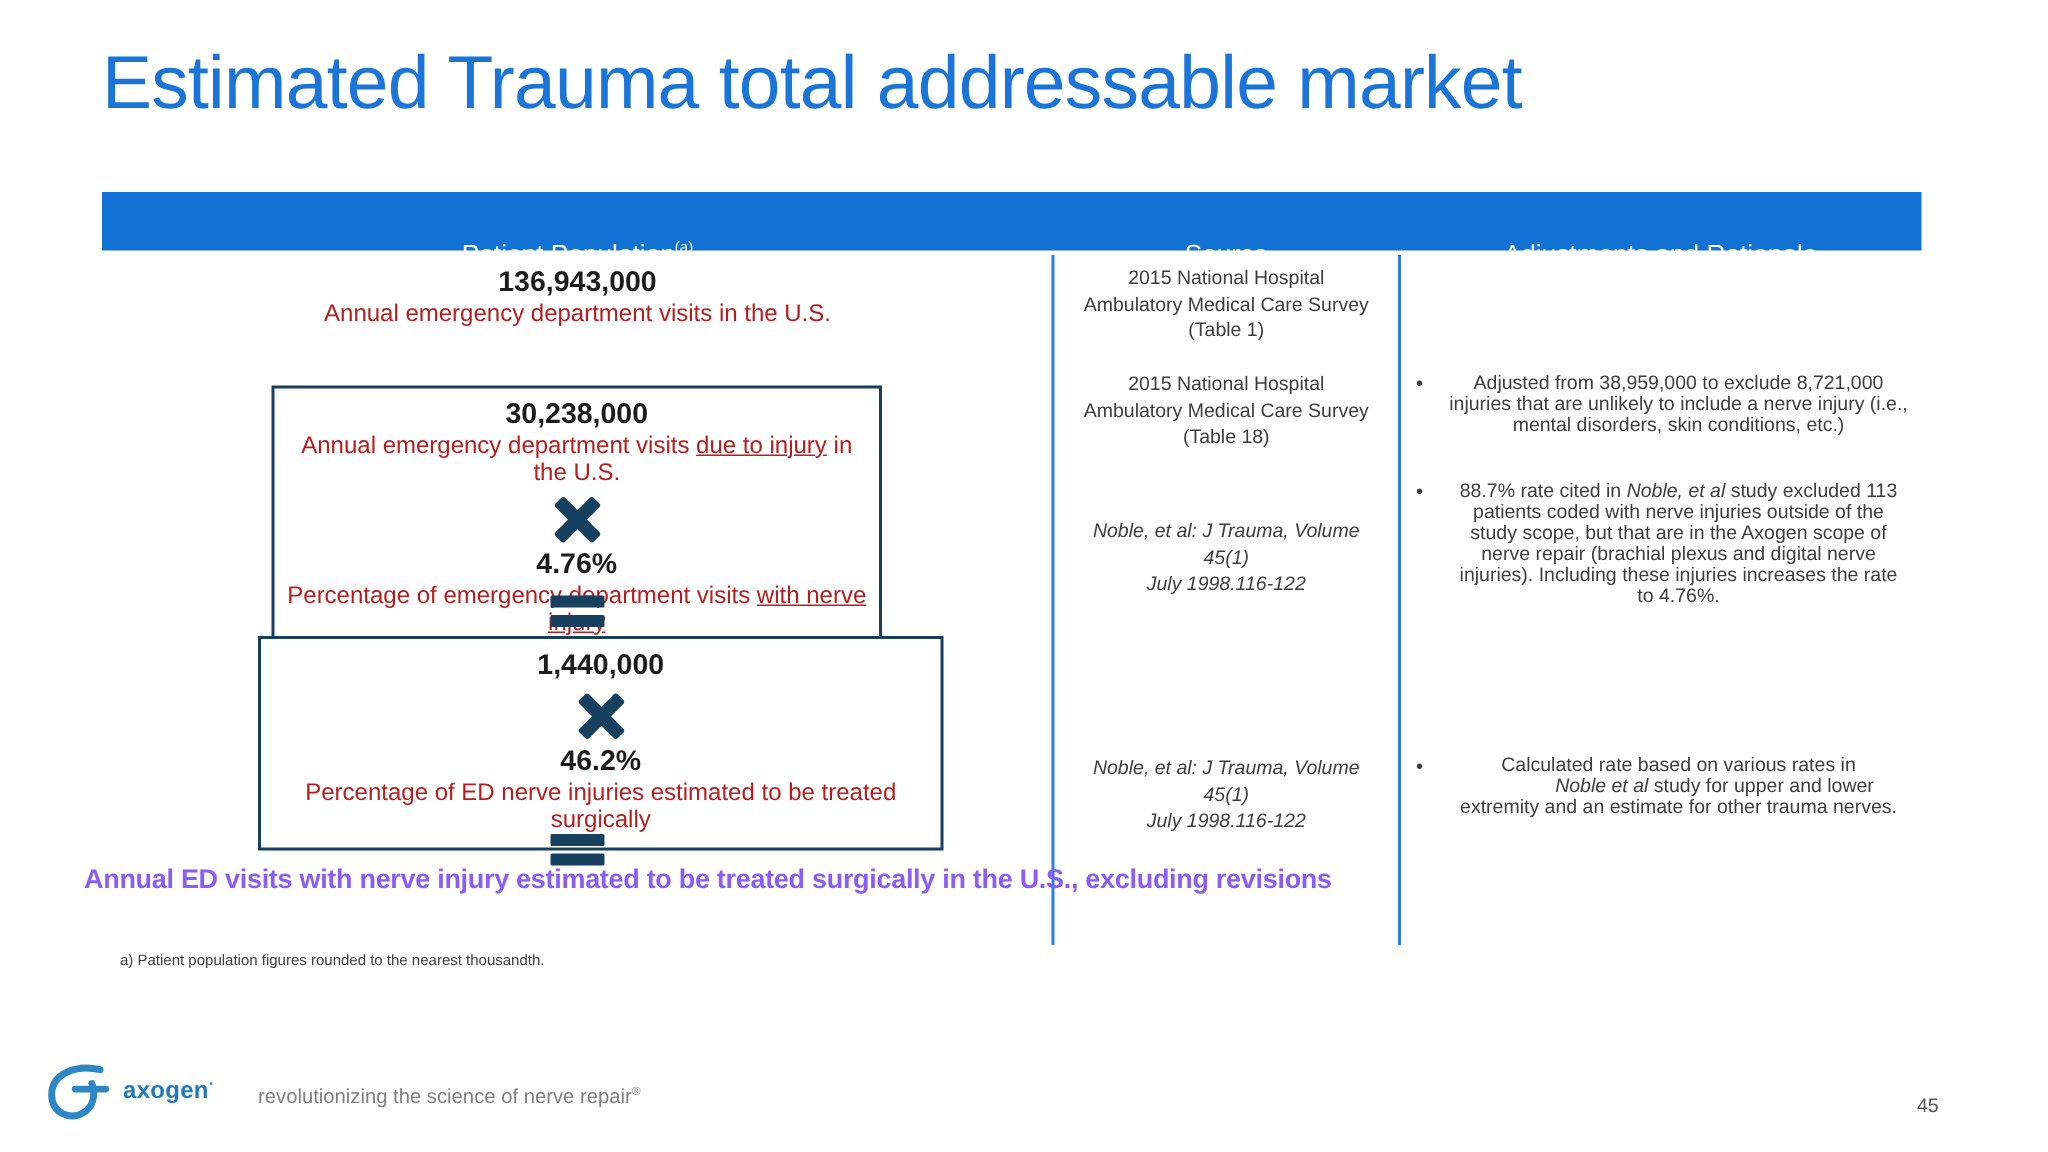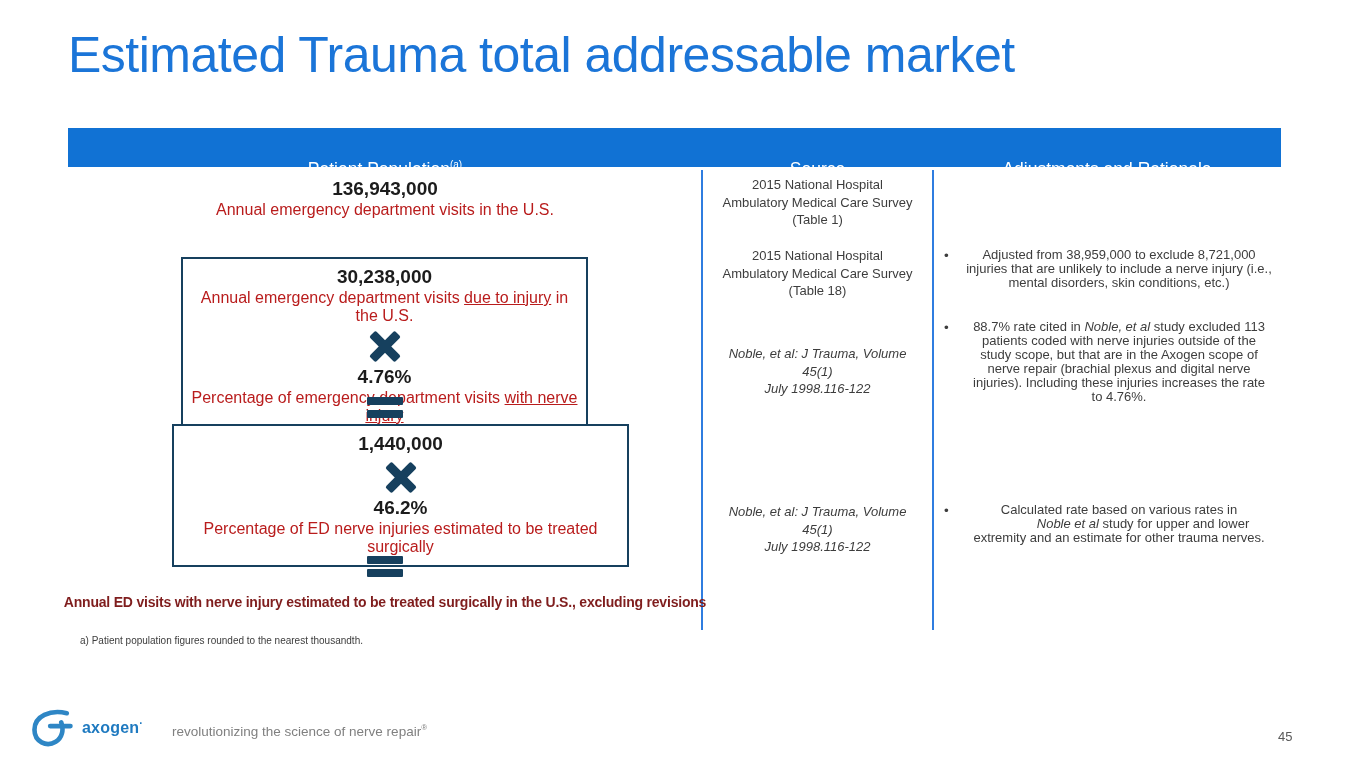--- a/index.html
+++ b/index.html
@@ -39,22 +39,22 @@
        background:#16405e;border-radius:2px;}
   .op-x::before{transform:rotate(45deg);}
   .op-x::after{transform:rotate(-45deg);}
 
   .op-eq{width:36px;height:21px;display:flex;flex-direction:column;justify-content:space-between;}
   .op-eq span{display:block;height:8px;background:#16405e;border-radius:1px;}
   .eq1{position:absolute;top:230px;left:299px;}
   .eq2{position:absolute;top:389px;left:299px;}
 
   .result{position:absolute;top:410px;left:-12px;width:658px;text-align:center;}
-  .result .cap{font-weight:bold;color:#7f1d1d;font-size:14px;letter-spacing:-0.2px;
-               white-space:nowrap;margin-top:16px;}
+  .result .cap{font-weight:bold;color:#8b5cf6;font-size:18px;letter-spacing:-0.2px;
+               white-space:nowrap;margin-top:0;}
 
   .footnote{position:absolute;left:80px;top:635px;font-size:10px;color:#3d3d3d;}
 
   
   .col-src{position:absolute;left:703px;top:170px;width:229px;}
   .src{position:absolute;left:0;width:229px;text-align:center;font-size:13px;color:#3d3d3d;
        line-height:17.5px;}
   .src.italic{font-style:italic;}
   .s1{top:6px;} .s2{top:77px;} .s3{top:175px;} .s4{top:333px;}
 

